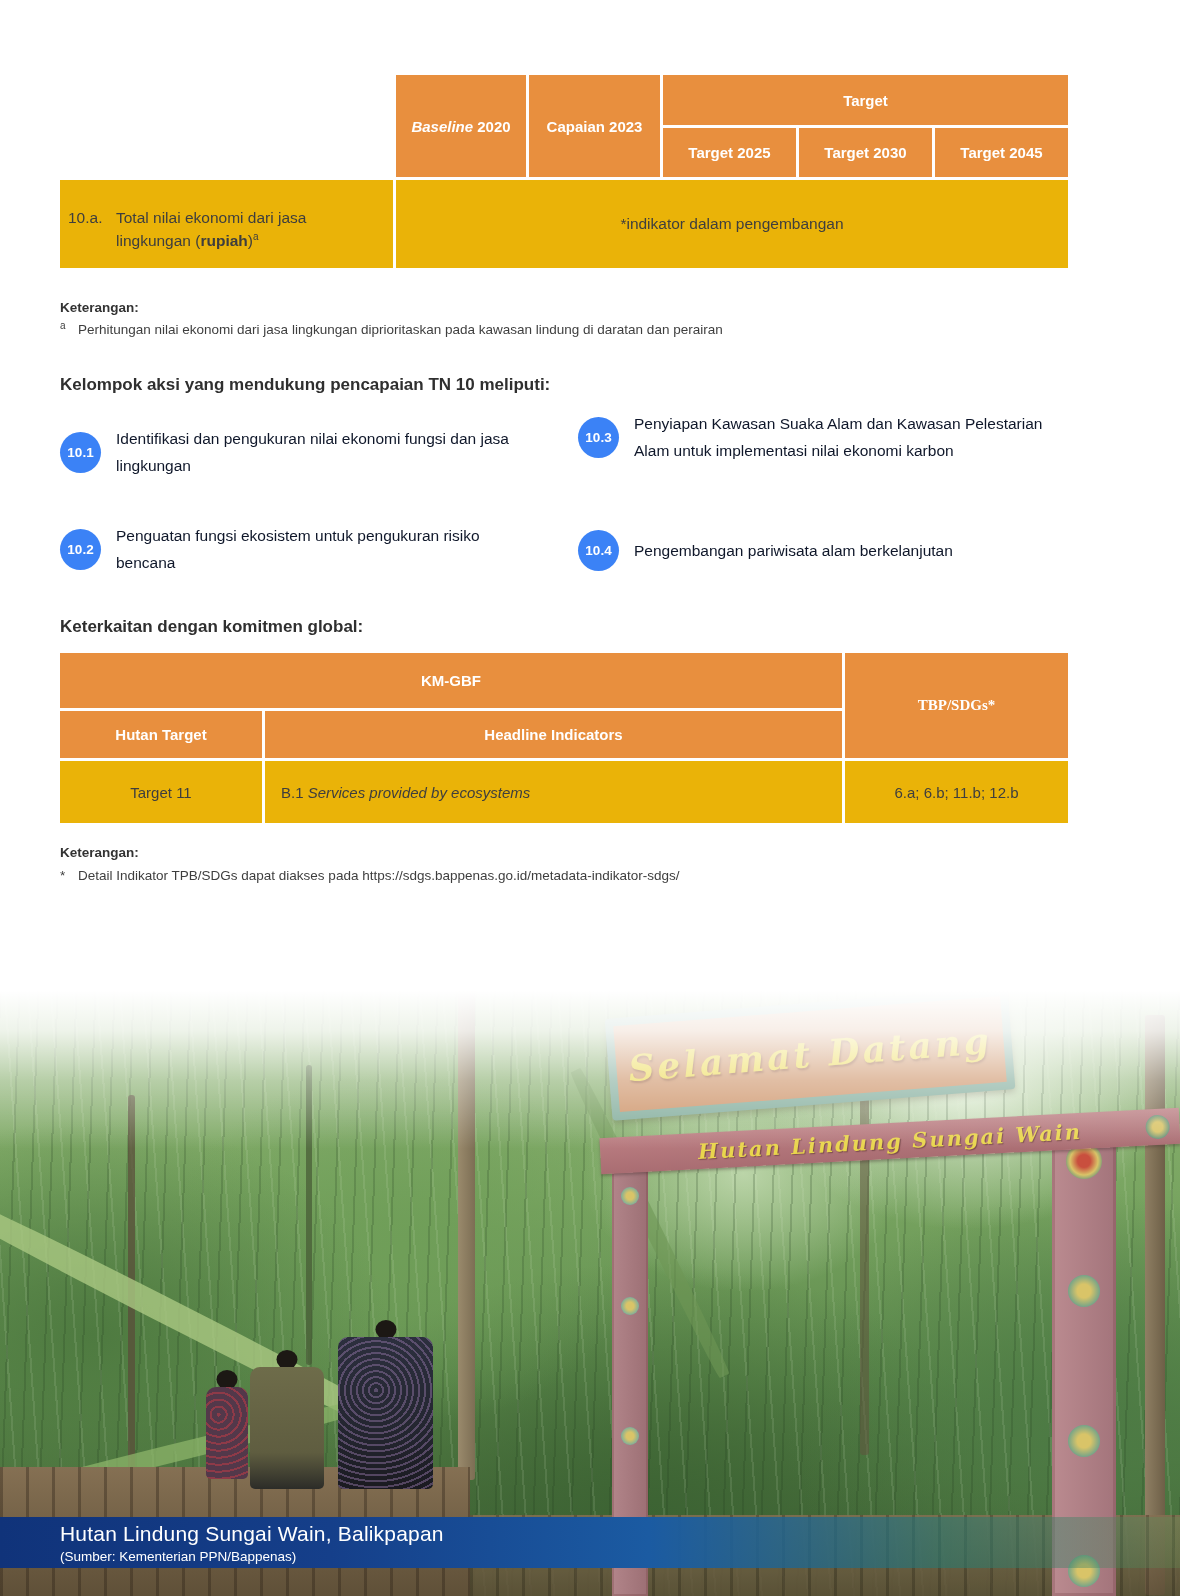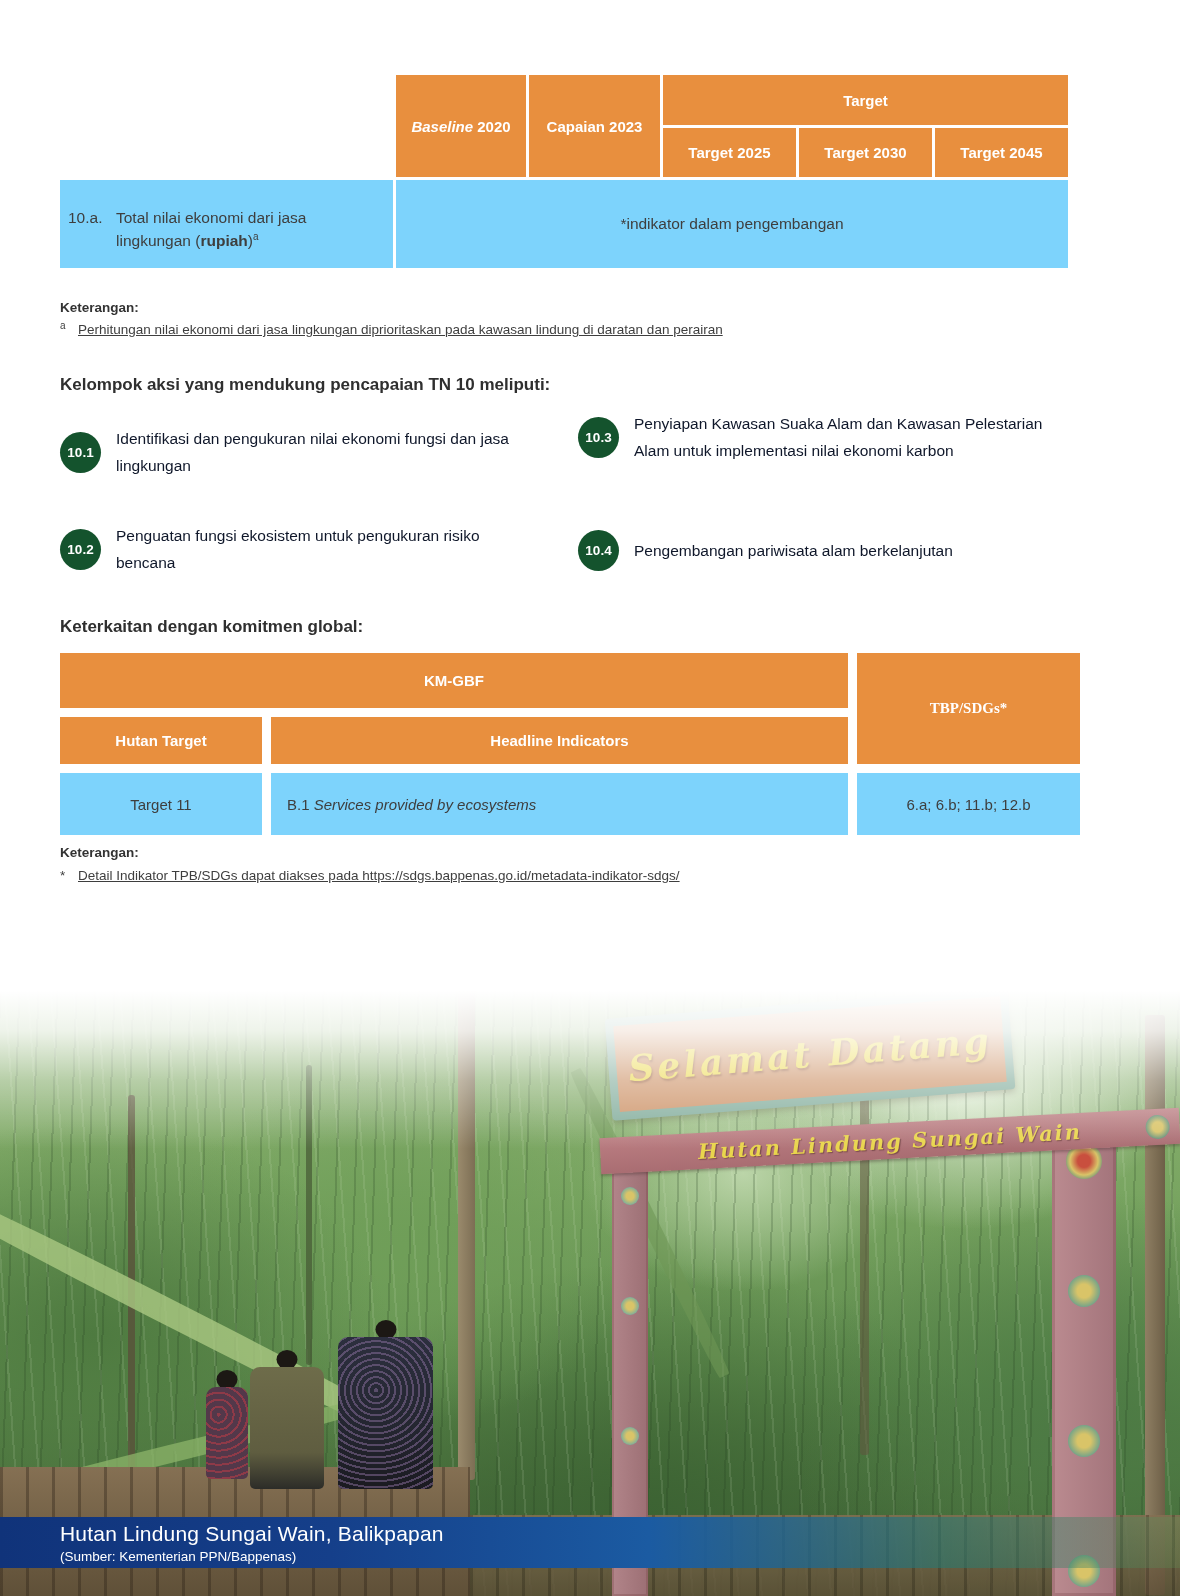--- a/index.html
+++ b/index.html
@@ -21,46 +21,46 @@
     display:flex; align-items:center; justify-content:center; text-align:center;
     padding:4px 6px;
   }
   .c-ind  { grid-column:1; grid-row:1/3; }
   .c-base { grid-column:2; grid-row:1/3; }
   .c-cap  { grid-column:3; grid-row:1/3; }
   .c-tgrp { grid-column:4/7; grid-row:1; }
   .c-t25  { grid-column:4; grid-row:2; }
   .c-t30  { grid-column:5; grid-row:2; }
   .c-t45  { grid-column:6; grid-row:2; }
-  .bcell { background:#7dd3fc; font-size:15.5px; color:#3e3e3e; }
+  .bcell { background:#eab308; font-size:15.5px; color:#3e3e3e; }
   .c-row1 { grid-column:1; grid-row:3; display:flex; padding:26px 10px 10px 8px; line-height:1.5; }
   .c-row1 .rownum { width:48px; flex-shrink:0; }
   .c-merged { grid-column:2/7; grid-row:3; display:flex; align-items:center; justify-content:center; }
   .it { font-style:italic; }
   sup.sp { font-size:10px; vertical-align:super; line-height:0; }
   
   .note-title { position:absolute; left:60px; font-size:13.5px; font-weight:bold; color:#333; }
-  .note-line  { position:absolute; left:60px; font-size:13.5px; color:#3e3e3e;text-decoration:underline; }
+  .note-line  { position:absolute; left:60px; font-size:13.5px; color:#3e3e3e; }
   .note-line .mark { display:inline-block; width:18px; }
   .sec-heading { position:absolute; left:60px; font-size:17px; font-weight:bold; color:#2f2f2f; }
   
   .action-item { position:absolute; display:flex; align-items:center; gap:15px; }
   .badge {
-    width:41px; height:41px; border-radius:50%; background:#14532d; flex-shrink:0;
+    width:41px; height:41px; border-radius:50%; background:#3b82f6; flex-shrink:0;
     display:flex; align-items:center; justify-content:center;
     color:#fff; font-weight:bold; font-size:13.5px;
   }
   .action-text { font-size:15.5px; line-height:1.75; color:#0f172a; }
   
   .t2 {
     position:absolute; left:60px; top:653px; width:1008px;
     display:grid;
     grid-template-columns:202px 577px 223px;
     grid-template-rows:55px 47px 62px;
-    gap:9px; background:#ffffff;
+    gap:3px; background:#ffffff;
   }
   .c-kmgbf { grid-column:1/3; grid-row:1; }
   .c-tbp   { grid-column:3; grid-row:1/3;font-family:Liberation Serif, serif; }
   .c-gt    { grid-column:1; grid-row:2; }
   .c-hi    { grid-column:2; grid-row:2; }
   .c2-target { grid-column:1; grid-row:3; display:flex; align-items:center; justify-content:center; font-size:15px; }
   .c2-ind    { grid-column:2; grid-row:3; display:flex; align-items:center; padding-left:16px; font-size:15px; }
   .c2-sdg    { grid-column:3; grid-row:3; display:flex; align-items:center; justify-content:center; font-size:15px; }
   
   .photo {

